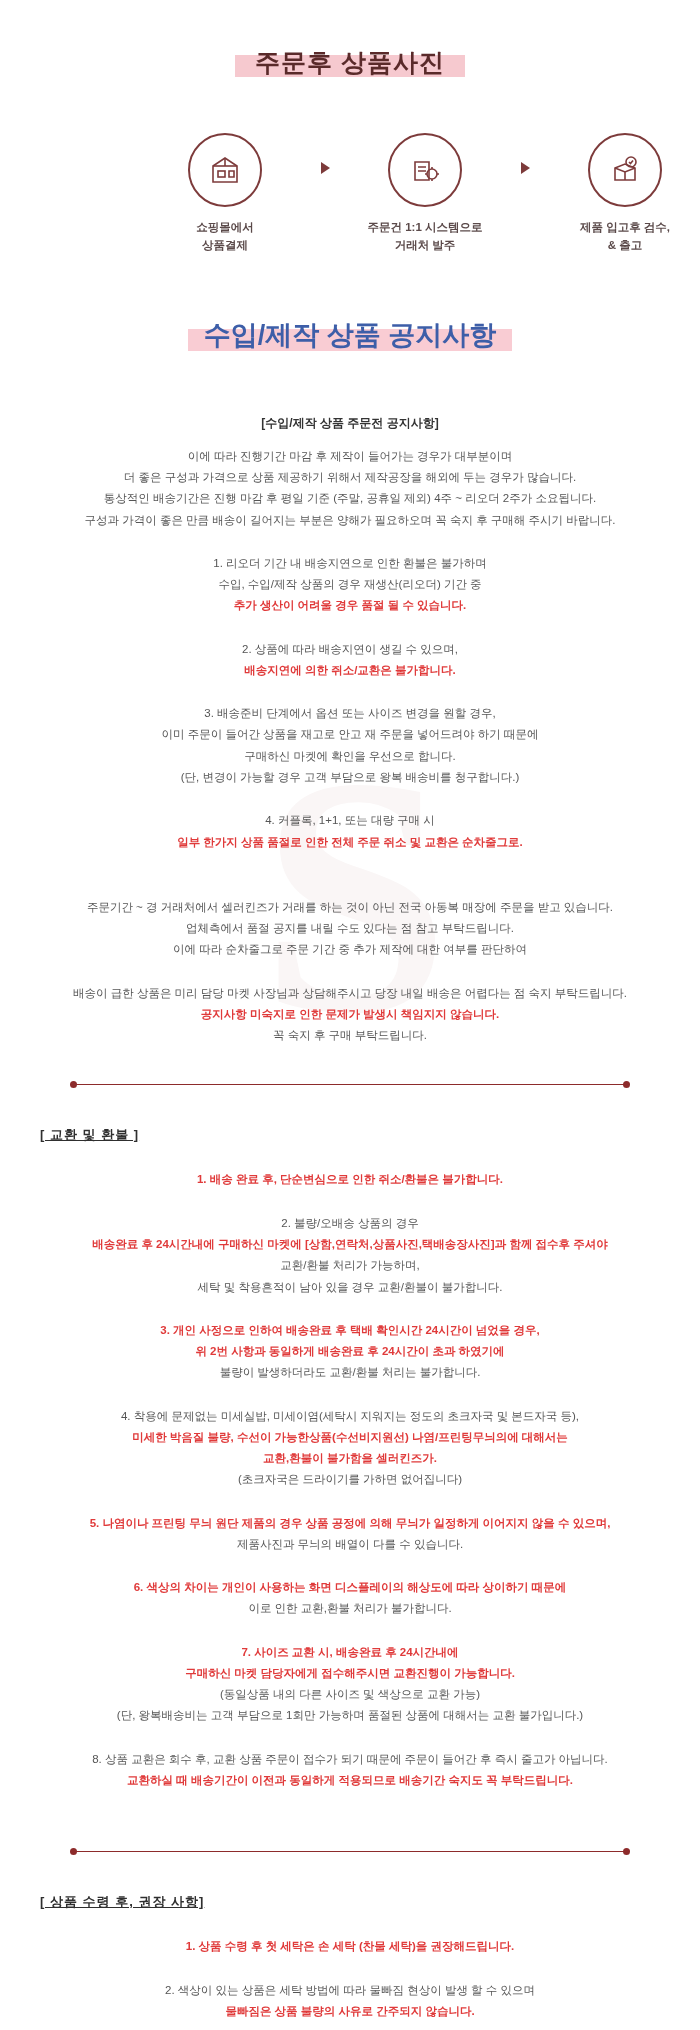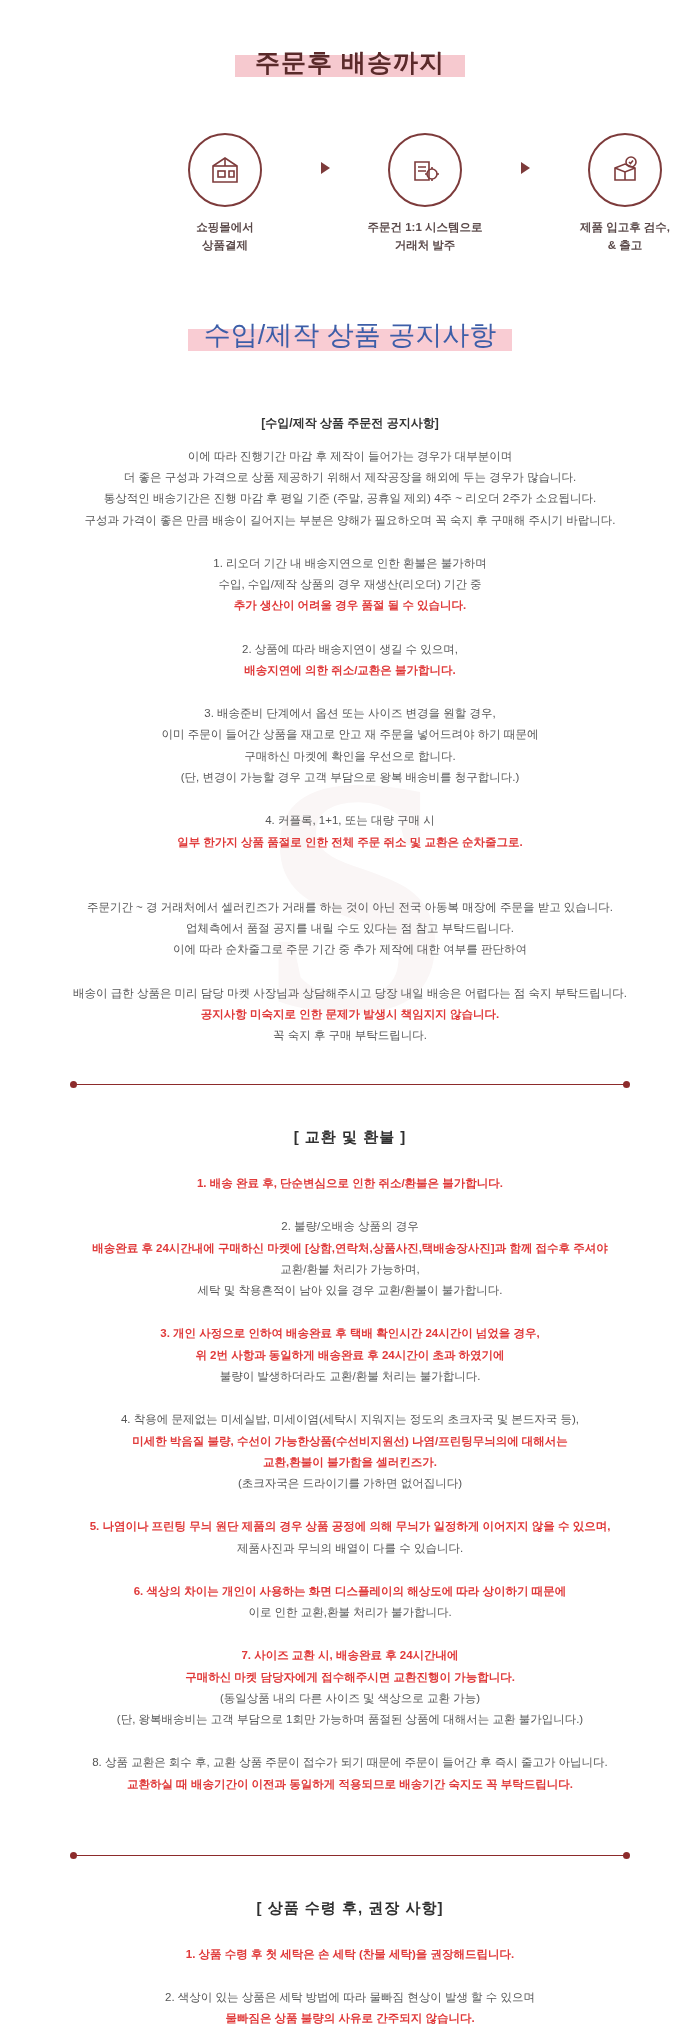--- a/index.html
+++ b/index.html
@@ -123,21 +123,21 @@
     left: 0; right: 0;
     top: 14px;
     height: 22px;
     background: #f9ccd3;
     z-index: 1;
   }
   .sec-heading .txt {
     position: relative;
     z-index: 2;
     font-size: 27px;
-    font-weight: normal;
+    font-weight: bold;
     color: #3d5ea8;
     letter-spacing: 0px;
   }
 
   
   .block {
     text-align: center;
     font-size: 11.5px;
     line-height: 1.85;
     color: #555;
@@ -170,38 +170,39 @@
     position: absolute;
     top: 1px;
     width: 7px; height: 7px;
     border-radius: 50%;
     background: #8d2b2b;
   }
   .divider .dot.l { left: 0; }
   .divider .dot.r { right: 0; }
 
   .sub-title {
-    text-align: center;
-    font-weight: bold;
-    font-size: 15px;
+    text-align: left;
+    font-weight: bold;
+    font-size: 13px;
     color: #2f2f2f;
     letter-spacing: 1px;
+    text-decoration: underline;
   }
 </style>
 </head>
 <body>
 
 <div class="page">
   <div class="watermark">S</div>
   <div class="content">
 
     <div class="top-banner-wrap">
       <div class="top-banner">
         <div class="hl"></div>
-        <div class="txt">주문후 배송까지</div>
+        <div class="txt">주문후 상품사진</div>
       </div>
     </div>
 
     <div class="steps">
 
       <div class="step">
         <div class="step-circle">
           <svg width="40" height="40" viewBox="0 0 40 40" fill="none" stroke="#7d3b3b" stroke-width="1.6">
             <path d="M8 16 L20 8 L32 16 L32 32 L8 32 Z"></path>
             <path d="M8 16 L32 16"></path>

